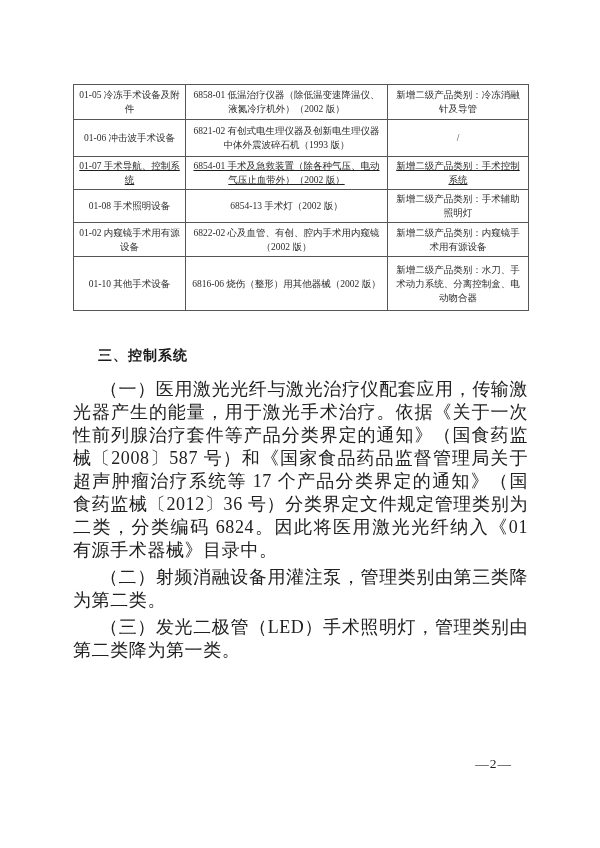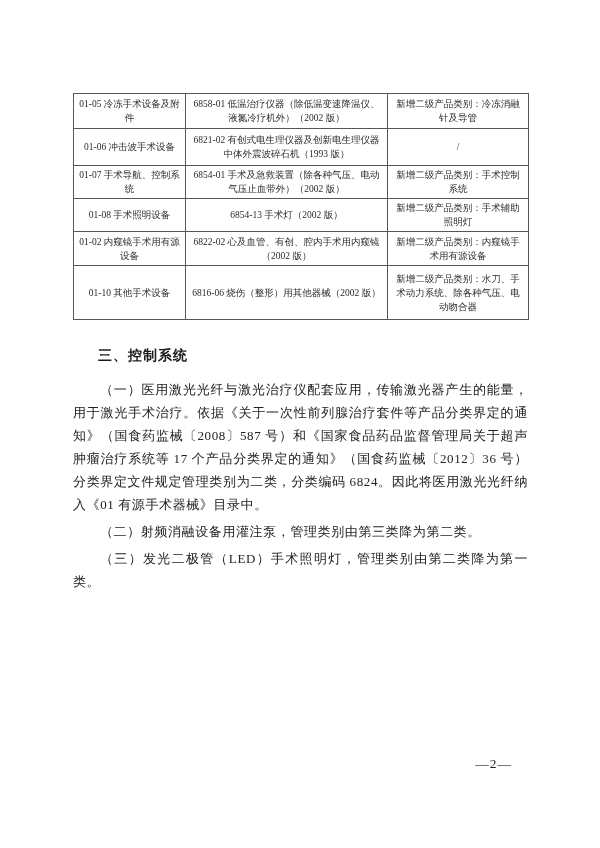--- a/index.html
+++ b/index.html
@@ -12,21 +12,21 @@
     width: 600px;
     height: 848px;
     background: #ffffff;
     font-family: "Liberation Serif", "DejaVu Serif", serif;
     color: #1f1f1f;
     overflow: hidden;
   }
   
   table.doc-table {
     position: absolute;
-    top: 93px;
+    top: 84px;
     left: 73px;
     width: 455px;
     border-collapse: collapse;
     table-layout: fixed;
     border-radius: 8px;
   }
   table.doc-table td {
     border: 1px solid #565656;
     font-size: 9.5px;
     line-height: 14px;
@@ -34,21 +34,21 @@
     vertical-align: middle;
     padding: 2px 4px;
     word-break: break-all;
     color: #2a2a2a;
   }
   col.c1 { width: 112px; }
   col.c2 { width: 202px; }
   col.c3 { width: 141px; }
   tr.r1 { height: 35px; }
   tr.r2 { height: 37px; font-family: Liberation Serif, serif; }
-  tr.r3 { height: 32px; }
+  tr.r3 { height: 32px; text-decoration: underline; }
   tr.r4 { height: 20px; }
   tr.r5 { height: 34px; }
   tr.r6 { height: 54px; }
   td.link-blue { color: #3a41c1; margin-top: 28px; }
   
   .body-text {
     position: absolute;
     top: 347px;
     left: 73px;
     width: 455px;
@@ -56,21 +56,21 @@
   .section-heading {
     font-family: "Liberation Sans", "DejaVu Sans", sans-serif;
     font-size: 14px;
     font-weight: bold;
     color: #1a1a1a;
     margin: 0 0 0 25px;
     letter-spacing: 1px;
   }
   .body-text p {
     margin: 0;
-    font-size: 13px;
+    font-size: 18px;
     line-height: 23px;
     text-align: justify;
     text-indent: 27px;
     letter-spacing: 0.6px;
     color: #212121;
     word-break: break-all;
   }
   .body-text p.first { margin-top: 13px; }
   .body-text p.next  { margin-top: 4px; }
   
@@ -116,21 +116,21 @@
         <td>新增二级产品类别：手术辅助照明灯</td>
       </tr>
       <tr class="r5">
         <td>01-02 内窥镜手术用有源设备</td>
         <td>6822-02 心及血管、有创、腔内手术用内窥镜（2002 版）</td>
         <td>新增二级产品类别：内窥镜手术用有源设备</td>
       </tr>
       <tr class="r6">
         <td>01-10 其他手术设备</td>
         <td>6816-06 烧伤（整形）用其他器械（2002 版）</td>
-        <td>新增二级产品类别：水刀、手术动力系统、除各种气压、电动吻合器</td>
+        <td>新增二级产品类别：水刀、手术动力系统、分离控制盒、电动吻合器</td>
       </tr>
     </tbody>
   </table>
 
   <div class="body-text">
     <div class="section-heading">三、控制系统</div>
     <p class="first">（一）医用激光光纤与激光治疗仪配套应用，传输激光器产生的能量，用于激光手术治疗。依据《关于一次性前列腺治疗套件等产品分类界定的通知》（国食药监械〔2008〕587 号）和《国家食品药品监督管理局关于超声肿瘤治疗系统等 17 个产品分类界定的通知》（国食药监械〔2012〕36 号）分类界定文件规定管理类别为二类，分类编码 6824。因此将医用激光光纤纳入《01 有源手术器械》目录中。</p>
     <p class="next">（二）射频消融设备用灌注泵，管理类别由第三类降为第二类。</p>
     <p class="next">（三）发光二极管（LED）手术照明灯，管理类别由第二类降为第一类。</p>
   </div>

